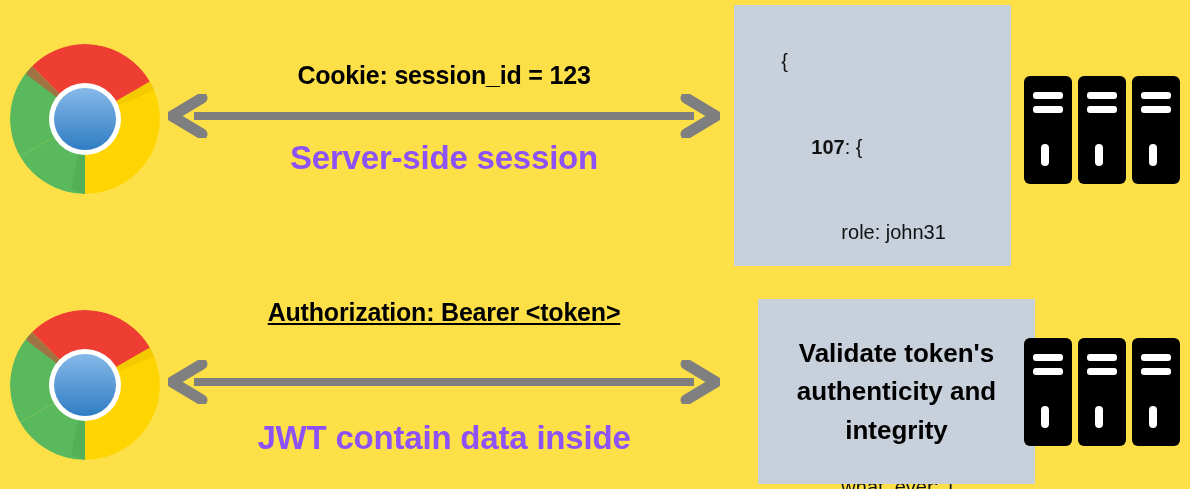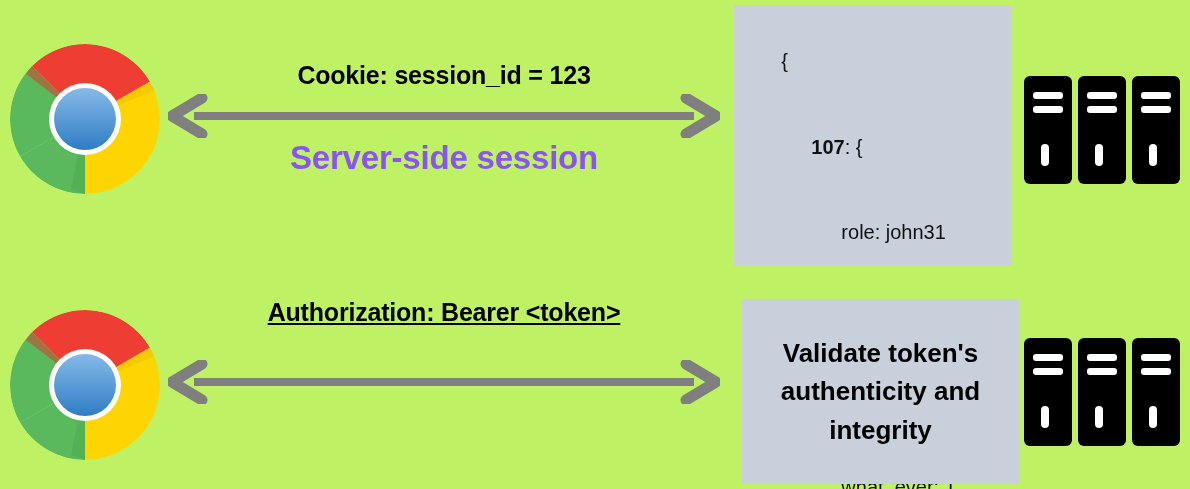--- a/index.html
+++ b/index.html
@@ -7,21 +7,21 @@
     padding: 0;
     background: #ffffff;
   }
   body {
     font-family: "Liberation Sans", sans-serif;
   }
   #canvas {
     position: relative;
     width: 1190px;
     height: 489px;
-    background: #bef264;
+    background: #fde047;
     overflow: hidden;
   }
 
   
   .chrome-logo {
     position: absolute;
     width: 152px;
     height: 152px;
   }
   .chrome-logo svg { display: block; width: 152px; height: 152px; }
@@ -218,22 +218,23 @@
   <div class="arrow" style="left:168px; top:360px; width:552px;">
     <svg width="552" height="44" viewBox="0 0 552 44" xmlns="http://www.w3.org/2000/svg">
       <rect x="26" y="18" width="500" height="8" fill="#7f7f7f"></rect>
       <path d="M34 4 L4 22 L34 40" fill="none" stroke="#7f7f7f" stroke-width="11" stroke-linecap="round" stroke-linejoin="round"></path>
       <path d="M518 4 L548 22 L518 40" fill="none" stroke="#7f7f7f" stroke-width="11" stroke-linecap="round" stroke-linejoin="round"></path>
     </svg>
   </div>
 
   <div class="label label-black" style="left:168px; top:298px; width:552px;text-decoration:underline;">Authorization: Bearer &lt;token&gt;</div>
 
-
-  <div class="info-box validate-box" style="left:742px; top:299px; width:277px; height:185px;">
+  <div class="label label-purple" style="left:168px; top:419px; width:552px;">JWT contain data inside</div>
+
+  <div class="info-box validate-box" style="left:758px; top:299px; width:277px; height:185px;">
     <span>Validate token's authenticity and integrity</span>
   </div>
 
   <div class="server-group" style="left:1024px; top:338px;">
     <div class="server-tower">
       <span class="slot slot-a"></span>
       <span class="slot slot-b"></span>
       <span class="slot slot-c"></span>
     </div>
     <div class="server-tower">

